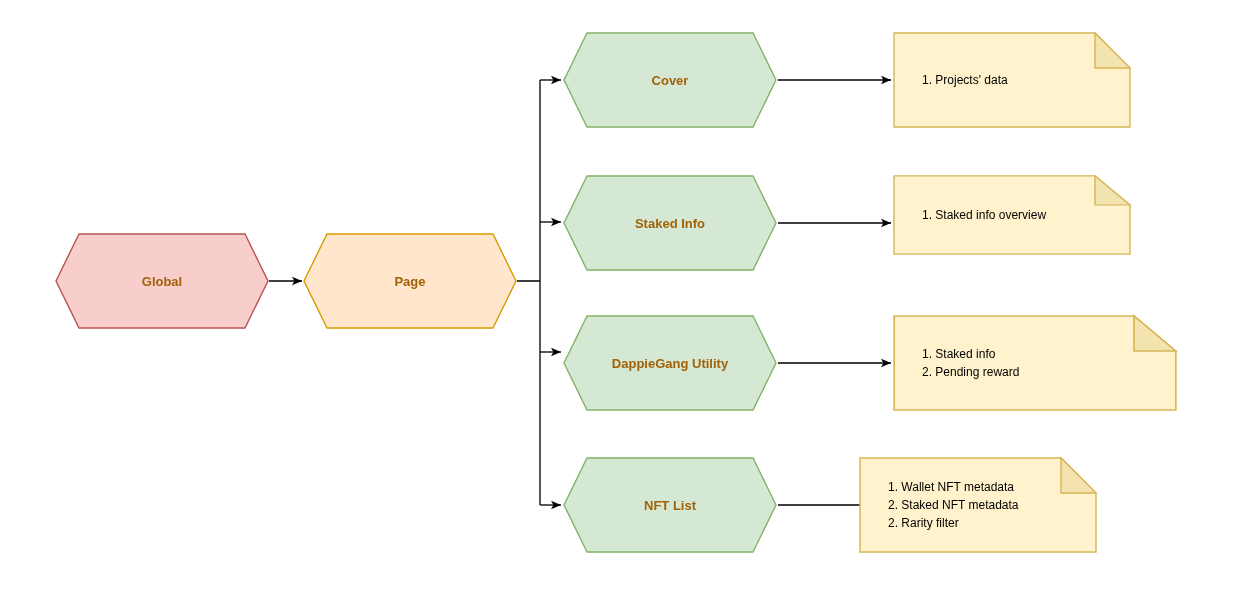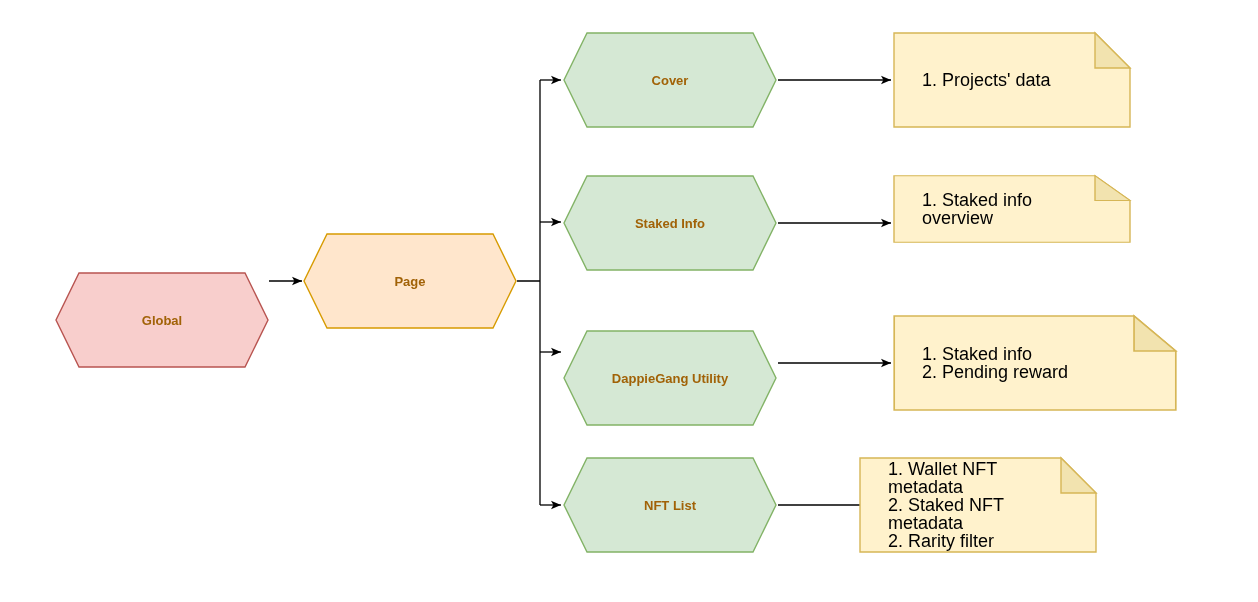--- a/index.html
+++ b/index.html
@@ -40,33 +40,33 @@
   }
   .note-content {
     position: absolute;
     inset: 0;
     display: flex;
     flex-direction: column;
     justify-content: center;
     padding-left: 29px;
     padding-right: 40px;
     box-sizing: border-box;
-    font-size: 18px;
+    font-size: 12px;
     line-height: 18px;
     color: #000000;
   }
   
-  .pos-global { left: 55px;  top: 233px; width: 214px; height: 96px; margin-top: 39px; }
+  .pos-global { left: 55px;  top: 233px; width: 214px; height: 96px; }
   .pos-page   { left: 303px; top: 233px; width: 214px; height: 96px; }
   .pos-hex-0  { left: 563px; top: 32px;  width: 214px; height: 96px; }
   .pos-hex-1  { left: 563px; top: 175px; width: 214px; height: 96px; }
-  .pos-hex-2  { left: 563px; top: 315px; width: 214px; height: 96px; margin-top: 15px; }
+  .pos-hex-2  { left: 563px; top: 315px; width: 214px; height: 96px; }
   .pos-hex-3  { left: 563px; top: 457px; width: 214px; height: 96px; }
   .pos-note-0 { left: 893px; top: 32px;  width: 238px; height: 96px; }
-  .pos-note-1 { left: 893px; top: 175px; width: 238px; height: 68px; }
+  .pos-note-1 { left: 893px; top: 175px; width: 238px; height: 80px; }
   .pos-note-2 { left: 893px; top: 315px; width: 238px; height: 96px; padding-left: 46px; }
   .pos-note-3 { left: 859px; top: 457px; width: 238px; height: 96px; }
 </style>
 </head>
 <body>
 
 <div class="canvas">
 
   <svg class="edges-layer" viewBox="0 0 1258 602">
     <defs>

